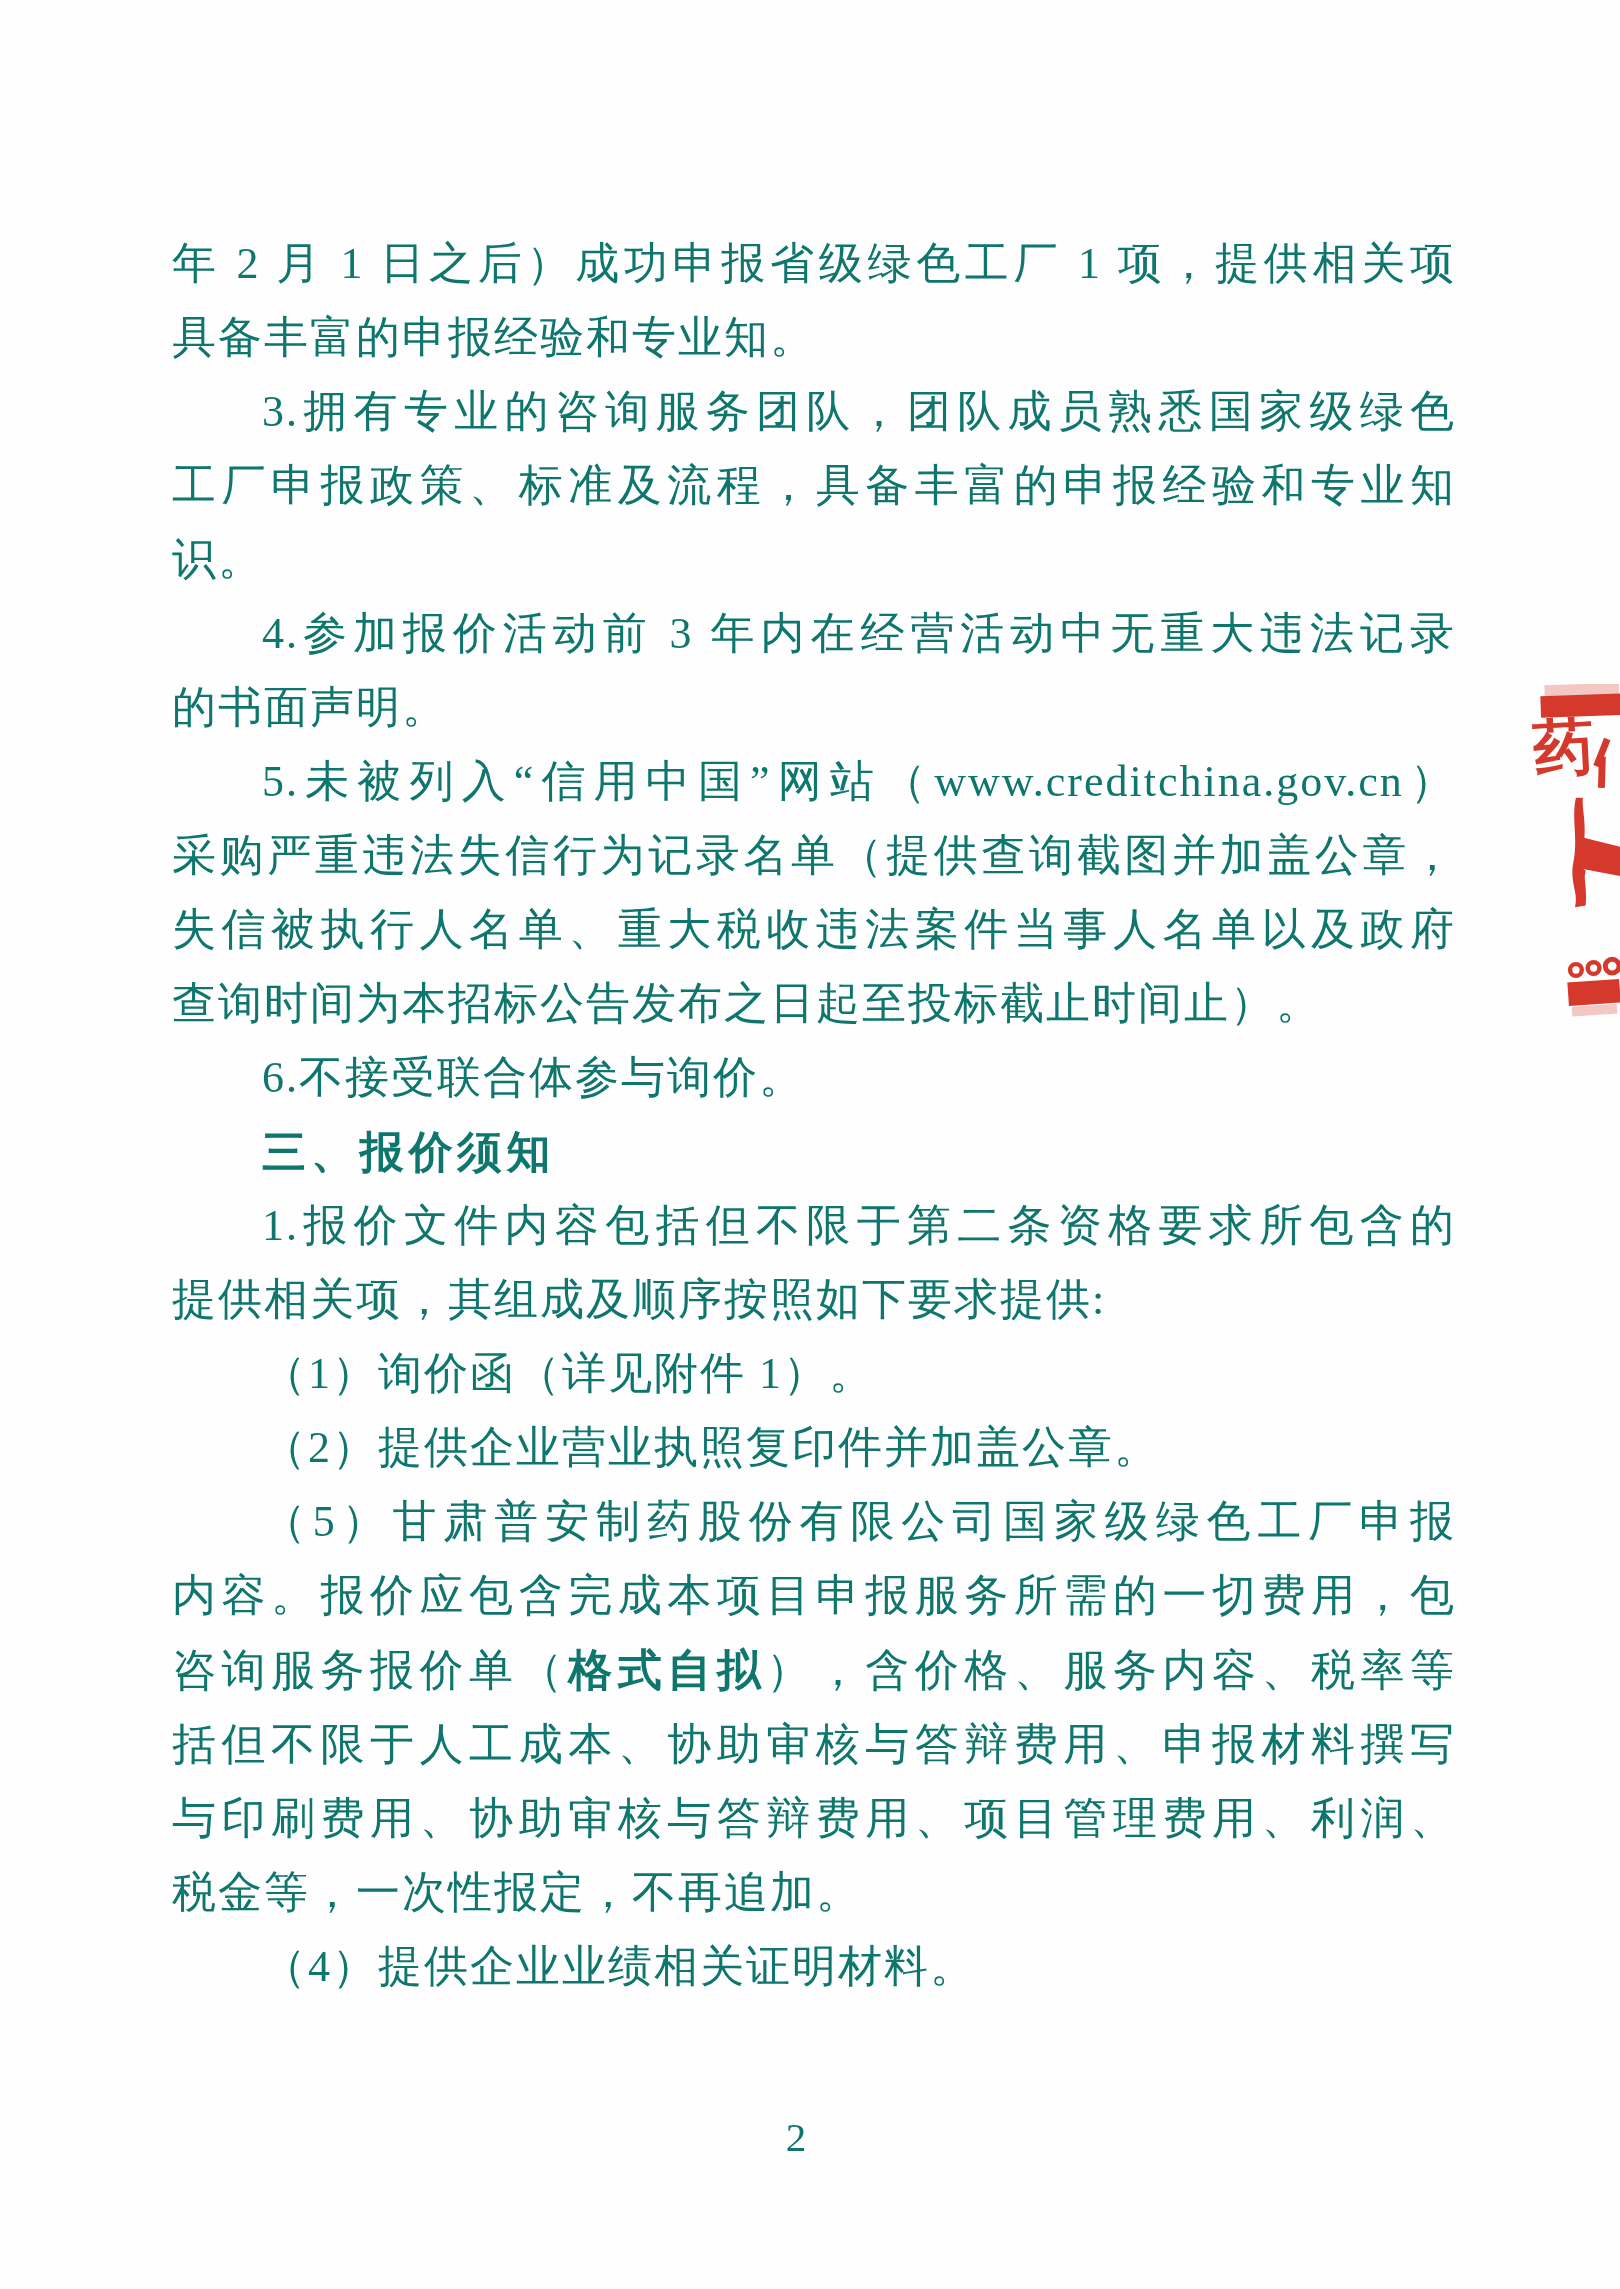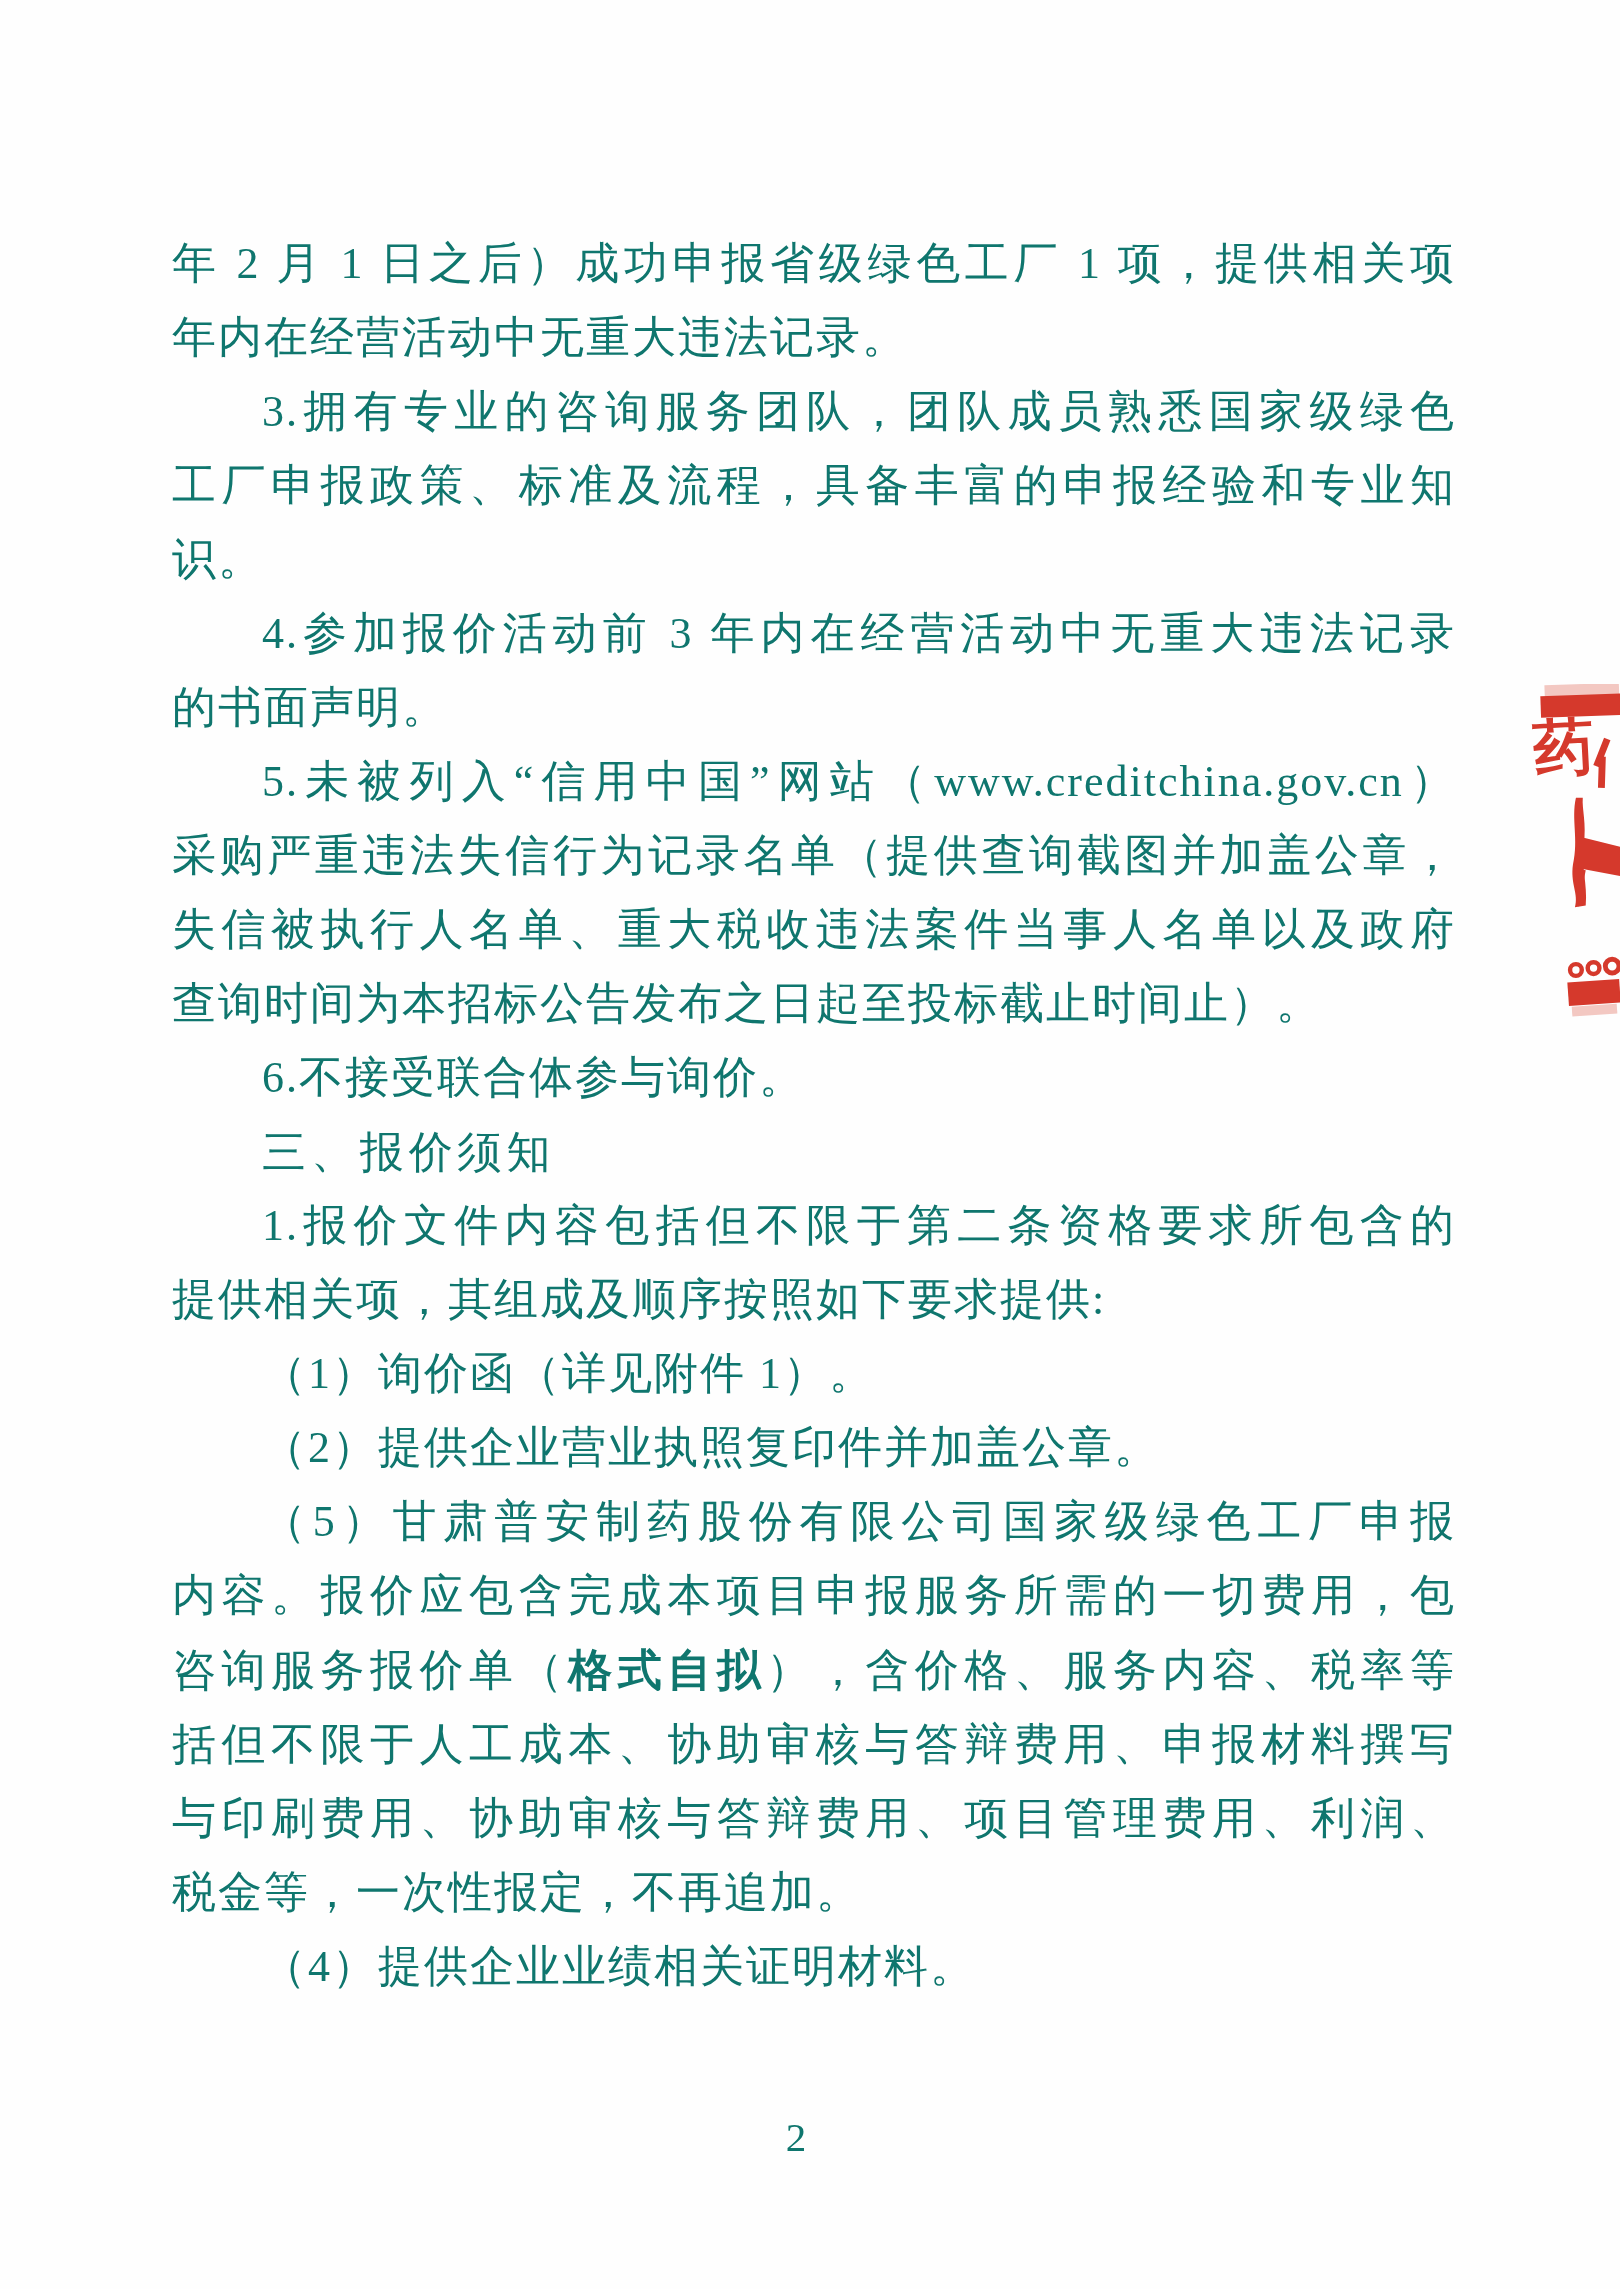--- a/index.html
+++ b/index.html
@@ -31,21 +31,21 @@
     text-align-last: left;
   }
   .line.fill {
     text-align-last: justify;
   }
   .line.indent {
     text-indent: 90px;
   }
   .line.heading {
     font-family: "Liberation Sans", sans-serif;
-    font-weight: 400;
+    font-weight: 700;
     letter-spacing: 4.9px;
   }
   .bold {
     font-weight: 700;
     font-family: "Liberation Sans", sans-serif;
   }
   .page-number {
     position: absolute;
     top: 2113px;
     left: 0;
@@ -62,21 +62,21 @@
     height: 338px;
   }
 </style>
 </head>
 <body>
 
 <div class="sheet">
 
   <div class="textblock">
       <div class="line fill"><span>年 2 月 1 日之后）成功申报省级绿色工厂 1 项，提供相关项</span></div>
-      <div class="line"><span>年内在经营活动中无重大违法记录。</span></div>
+      <div class="line"><span>具备丰富的申报经验和专业知。</span></div>
       <div class="line indent fill"><span>3.拥有专业的咨询服务团队，团队成员熟悉国家级绿色</span></div>
       <div class="line fill"><span>工厂申报政策、标准及流程，具备丰富的申报经验和专业知</span></div>
       <div class="line"><span>识。</span></div>
       <div class="line indent fill"><span>4.参加报价活动前 3 年内在经营活动中无重大违法记录</span></div>
       <div class="line"><span>的书面声明。</span></div>
       <div class="line indent fill"><span>5.未被列入“信用中国”网站（www.creditchina.gov.cn）</span></div>
       <div class="line fill"><span>采购严重违法失信行为记录名单（提供查询截图并加盖公章，</span></div>
       <div class="line fill"><span>失信被执行人名单、重大税收违法案件当事人名单以及政府</span></div>
       <div class="line"><span>查询时间为本招标公告发布之日起至投标截止时间止）。</span></div>
       <div class="line indent"><span>6.不接受联合体参与询价。</span></div>

